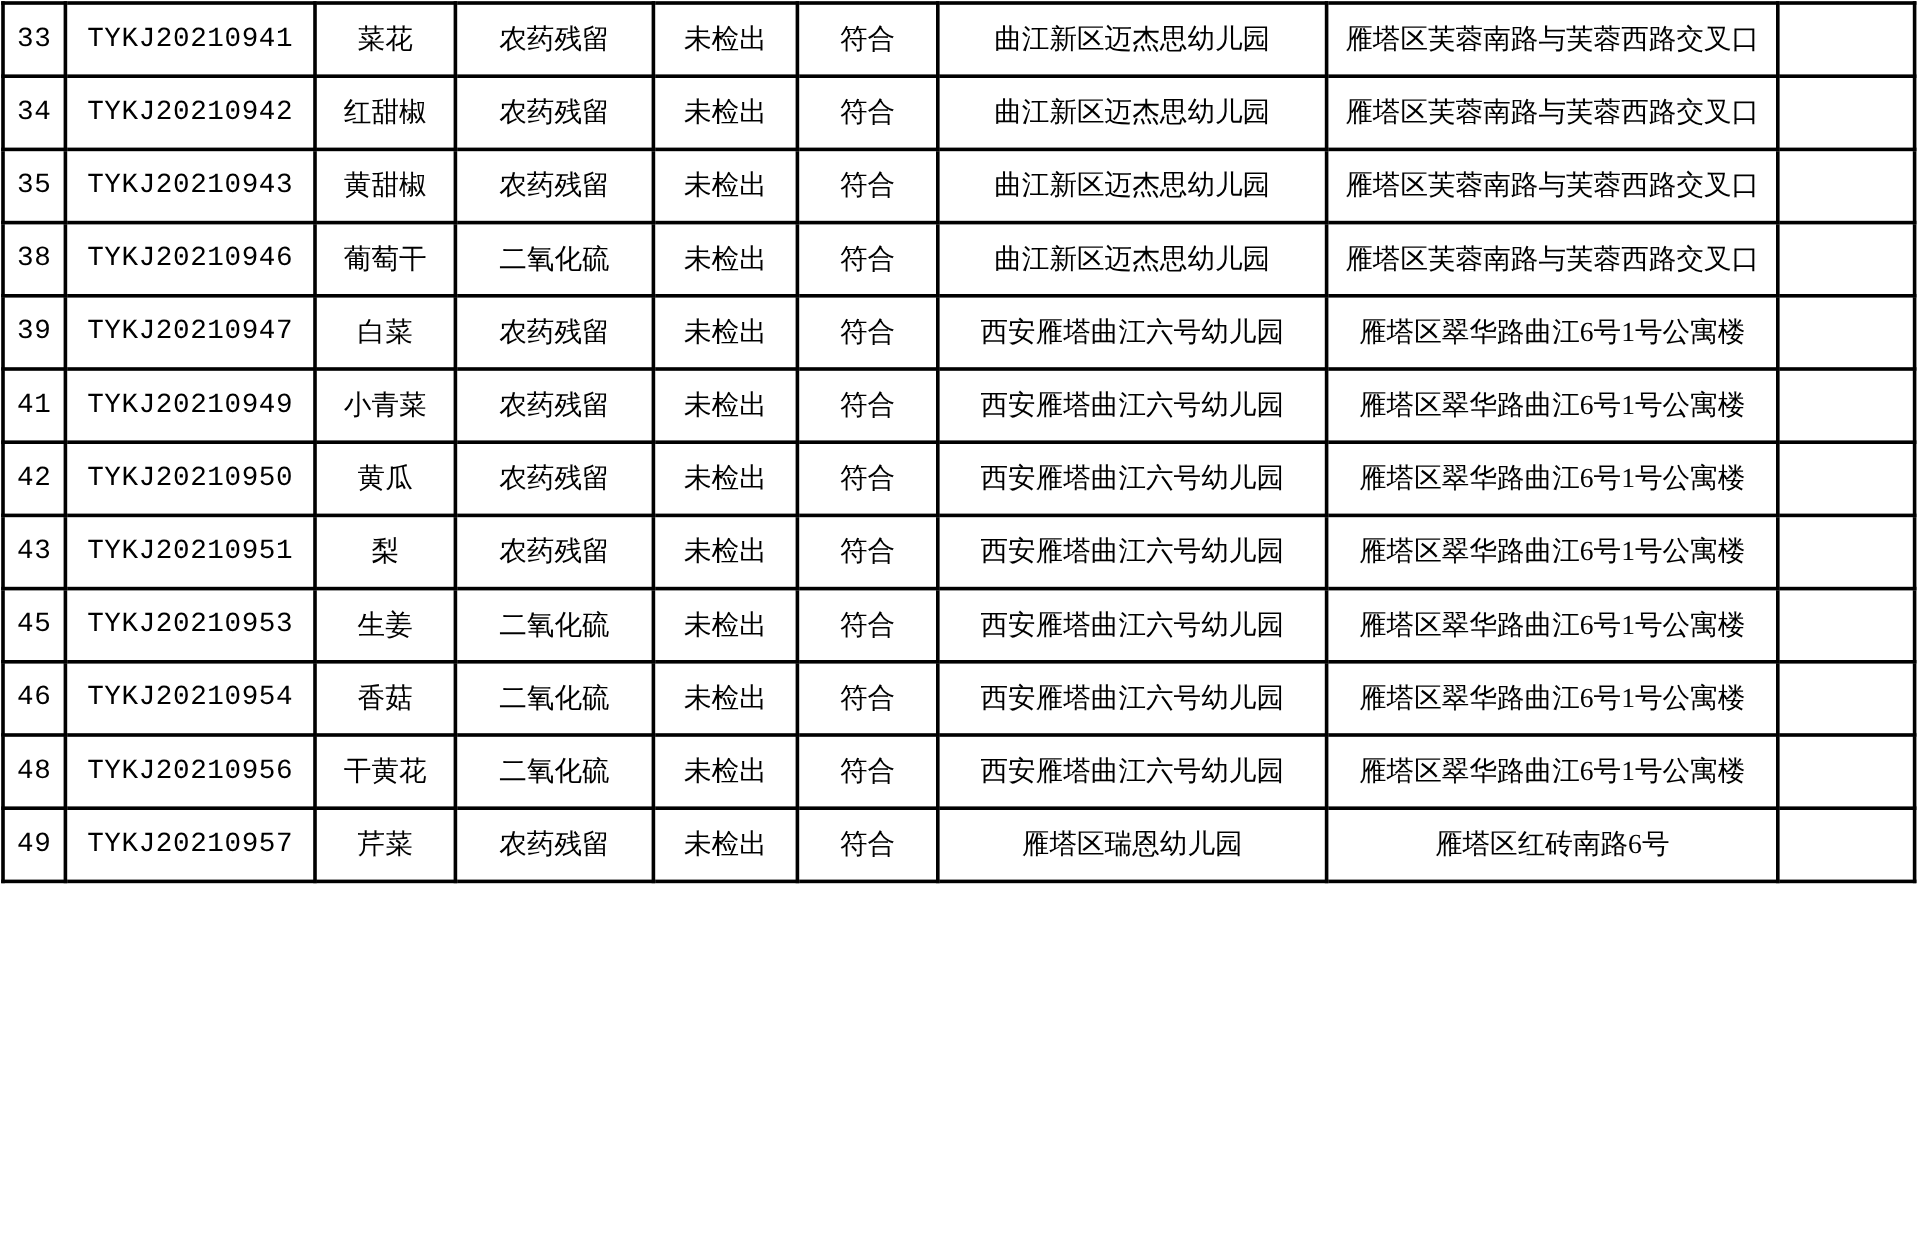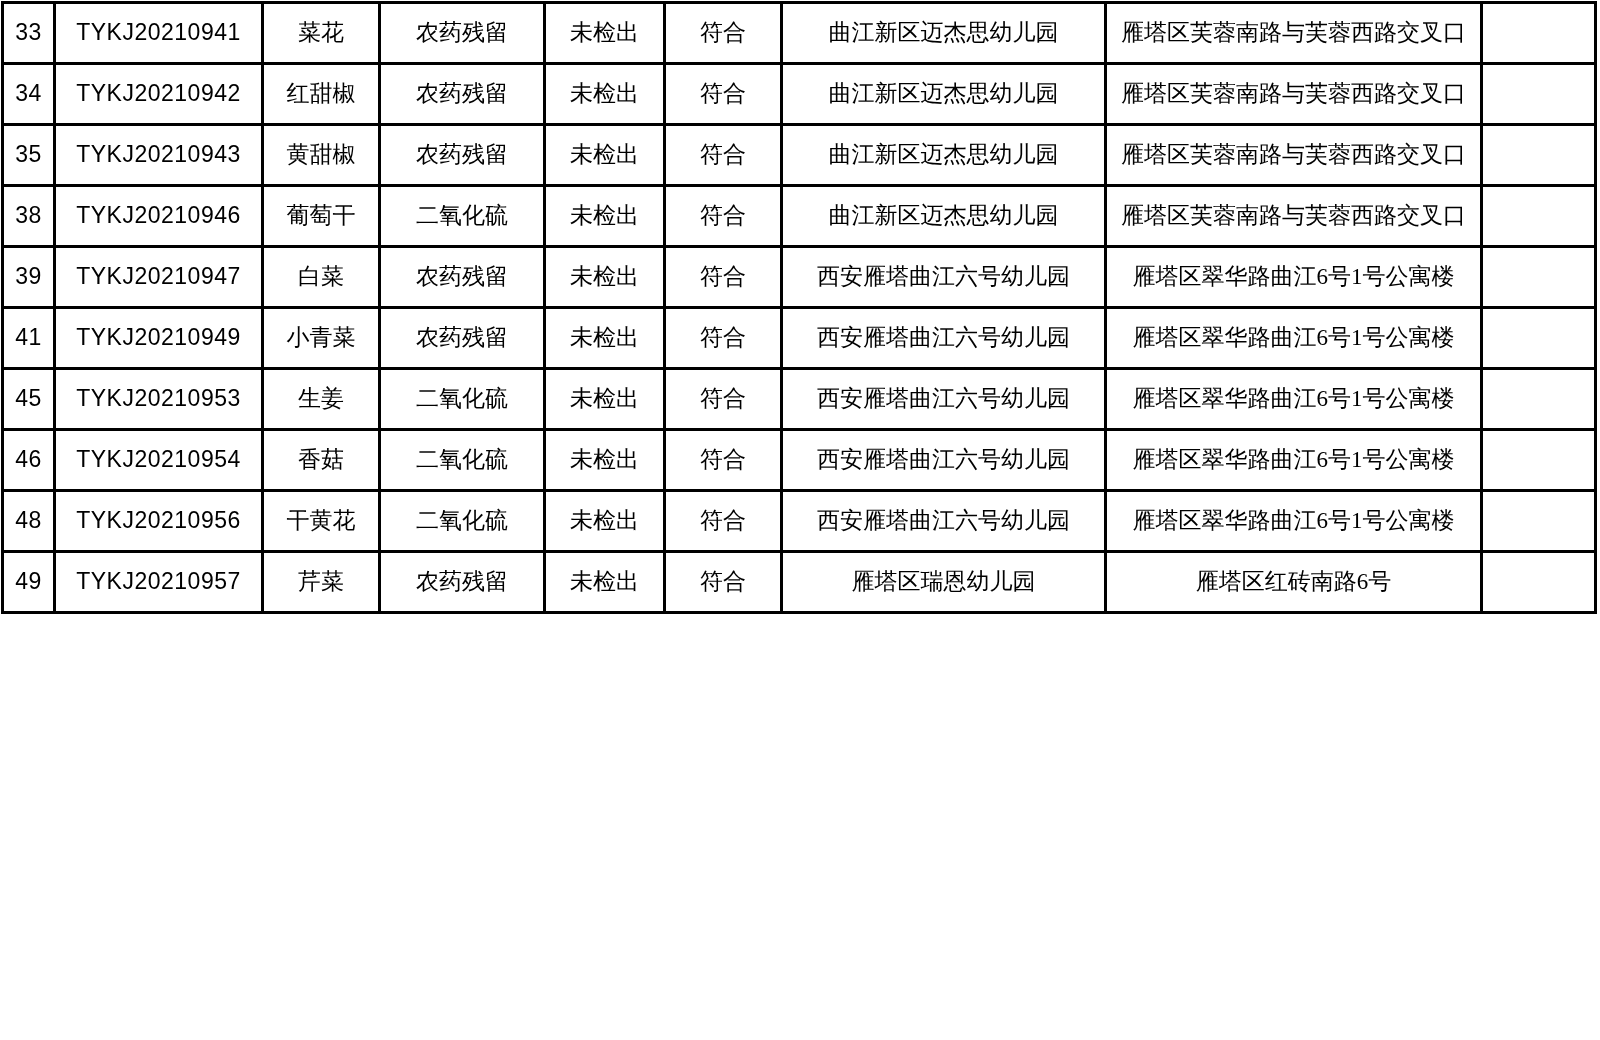--- a/index.html
+++ b/index.html
@@ -24,21 +24,21 @@
     padding: 0;
     height: 58px; 
     color: #000000;
     font-size: 23px;
     line-height: 1.2;
     overflow: hidden;
     white-space: nowrap;
   }
   
   td.latin {
-    font-family: Liberation Sans, sans-serif;
+    font-family: Liberation Mono, monospace;
     letter-spacing: 0.5px;
   }
   
   td.cjk {
     font-family: "Liberation Serif", "DejaVu Serif", serif;
   }
   col.c-no      { width: 52px;  }
   col.c-id      { width: 208px; }
   col.c-name    { width: 117px; }
   col.c-item    { width: 165px; }
@@ -132,21 +132,43 @@
     <td class="latin">TYKJ20210949</td>
     <td class="cjk">小青菜</td>
     <td class="cjk">农药残留</td>
     <td class="cjk">未检出</td>
     <td class="cjk">符合</td>
     <td class="cjk">西安雁塔曲江六号幼儿园</td>
     <td class="cjk">雁塔区翠华路曲江6号1号公寓楼</td>
     <td class="cjk"></td>
   </tr>
 
-
+  <tr>
+    <td class="latin">42</td>
+    <td class="latin">TYKJ20210950</td>
+    <td class="cjk">黄瓜</td>
+    <td class="cjk">农药残留</td>
+    <td class="cjk">未检出</td>
+    <td class="cjk">符合</td>
+    <td class="cjk">西安雁塔曲江六号幼儿园</td>
+    <td class="cjk">雁塔区翠华路曲江6号1号公寓楼</td>
+    <td class="cjk"></td>
+  </tr>
+
+  <tr>
+    <td class="latin">43</td>
+    <td class="latin">TYKJ20210951</td>
+    <td class="cjk">梨</td>
+    <td class="cjk">农药残留</td>
+    <td class="cjk">未检出</td>
+    <td class="cjk">符合</td>
+    <td class="cjk">西安雁塔曲江六号幼儿园</td>
+    <td class="cjk">雁塔区翠华路曲江6号1号公寓楼</td>
+    <td class="cjk"></td>
+  </tr>
 
 
   <tr>
     <td class="latin">45</td>
     <td class="latin">TYKJ20210953</td>
     <td class="cjk">生姜</td>
     <td class="cjk">二氧化硫</td>
     <td class="cjk">未检出</td>
     <td class="cjk">符合</td>
     <td class="cjk">西安雁塔曲江六号幼儿园</td>

